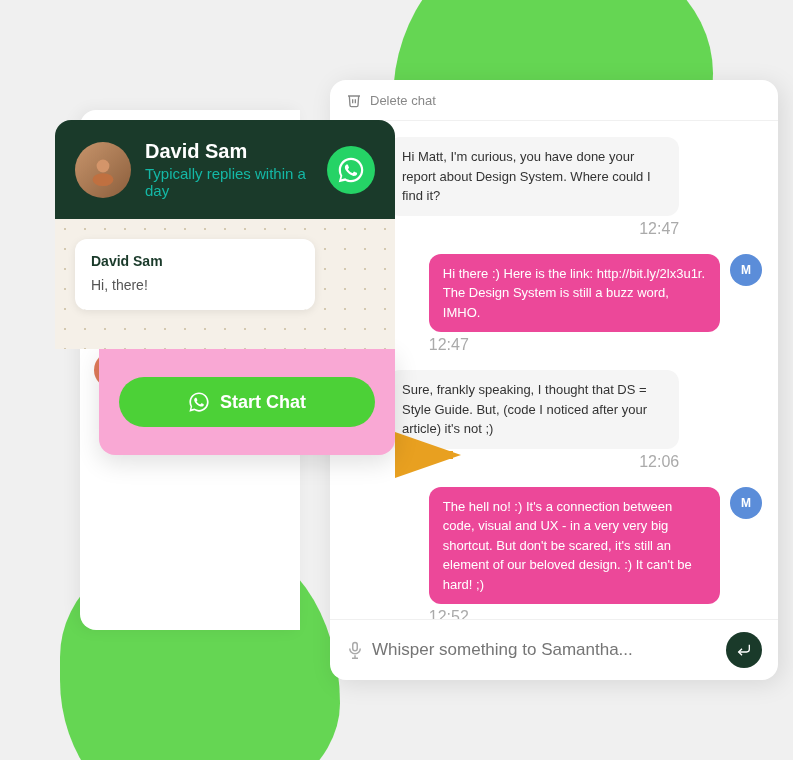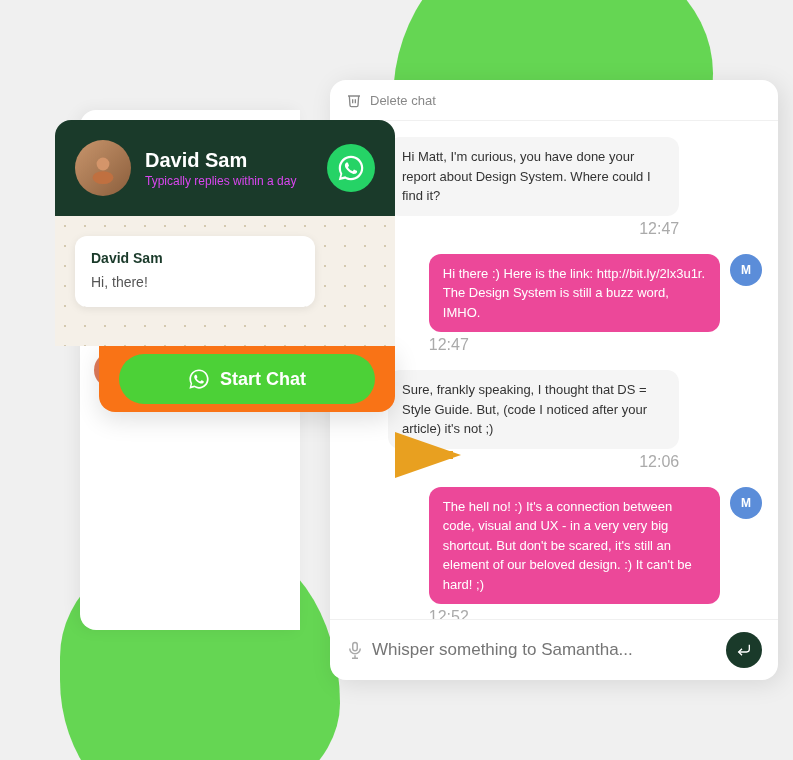--- a/index.html
+++ b/index.html
@@ -64,22 +64,22 @@
       flex: 1;
     }
 
     .widget-name {
       color: white;
       font-size: 20px;
       font-weight: 700;
     }
 
     .widget-status {
-      color: #d946ef;
-      font-size: 12px;
+      color: #14b8a6;
+      font-size: 15px;
       margin-top: 2px;
     }
 
     .whatsapp-logo {
       width: 48px;
       height: 48px;
       background: #25d366;
       border-radius: 50%;
       display: flex;
       align-items: center;
@@ -117,22 +117,22 @@
       margin-bottom: 6px;
     }
 
     .chat-bubble-text {
       color: #555;
       font-size: 14px;
       line-height: 1.5;
     }
 
     .widget-footer {
-      background: #f97316;
-      padding: 8px 20px;
+      background: #f9a8d4;
+      padding: 28px 20px;
       border-radius: 0 0 16px 16px;
       box-shadow: 0 8px 24px rgba(0,0,0,0.12);
       margin-left: 44px;
     }
 
     .start-chat-btn {
       width: 100%;
       background: #4cd137;
       color: white;
       border: none;

